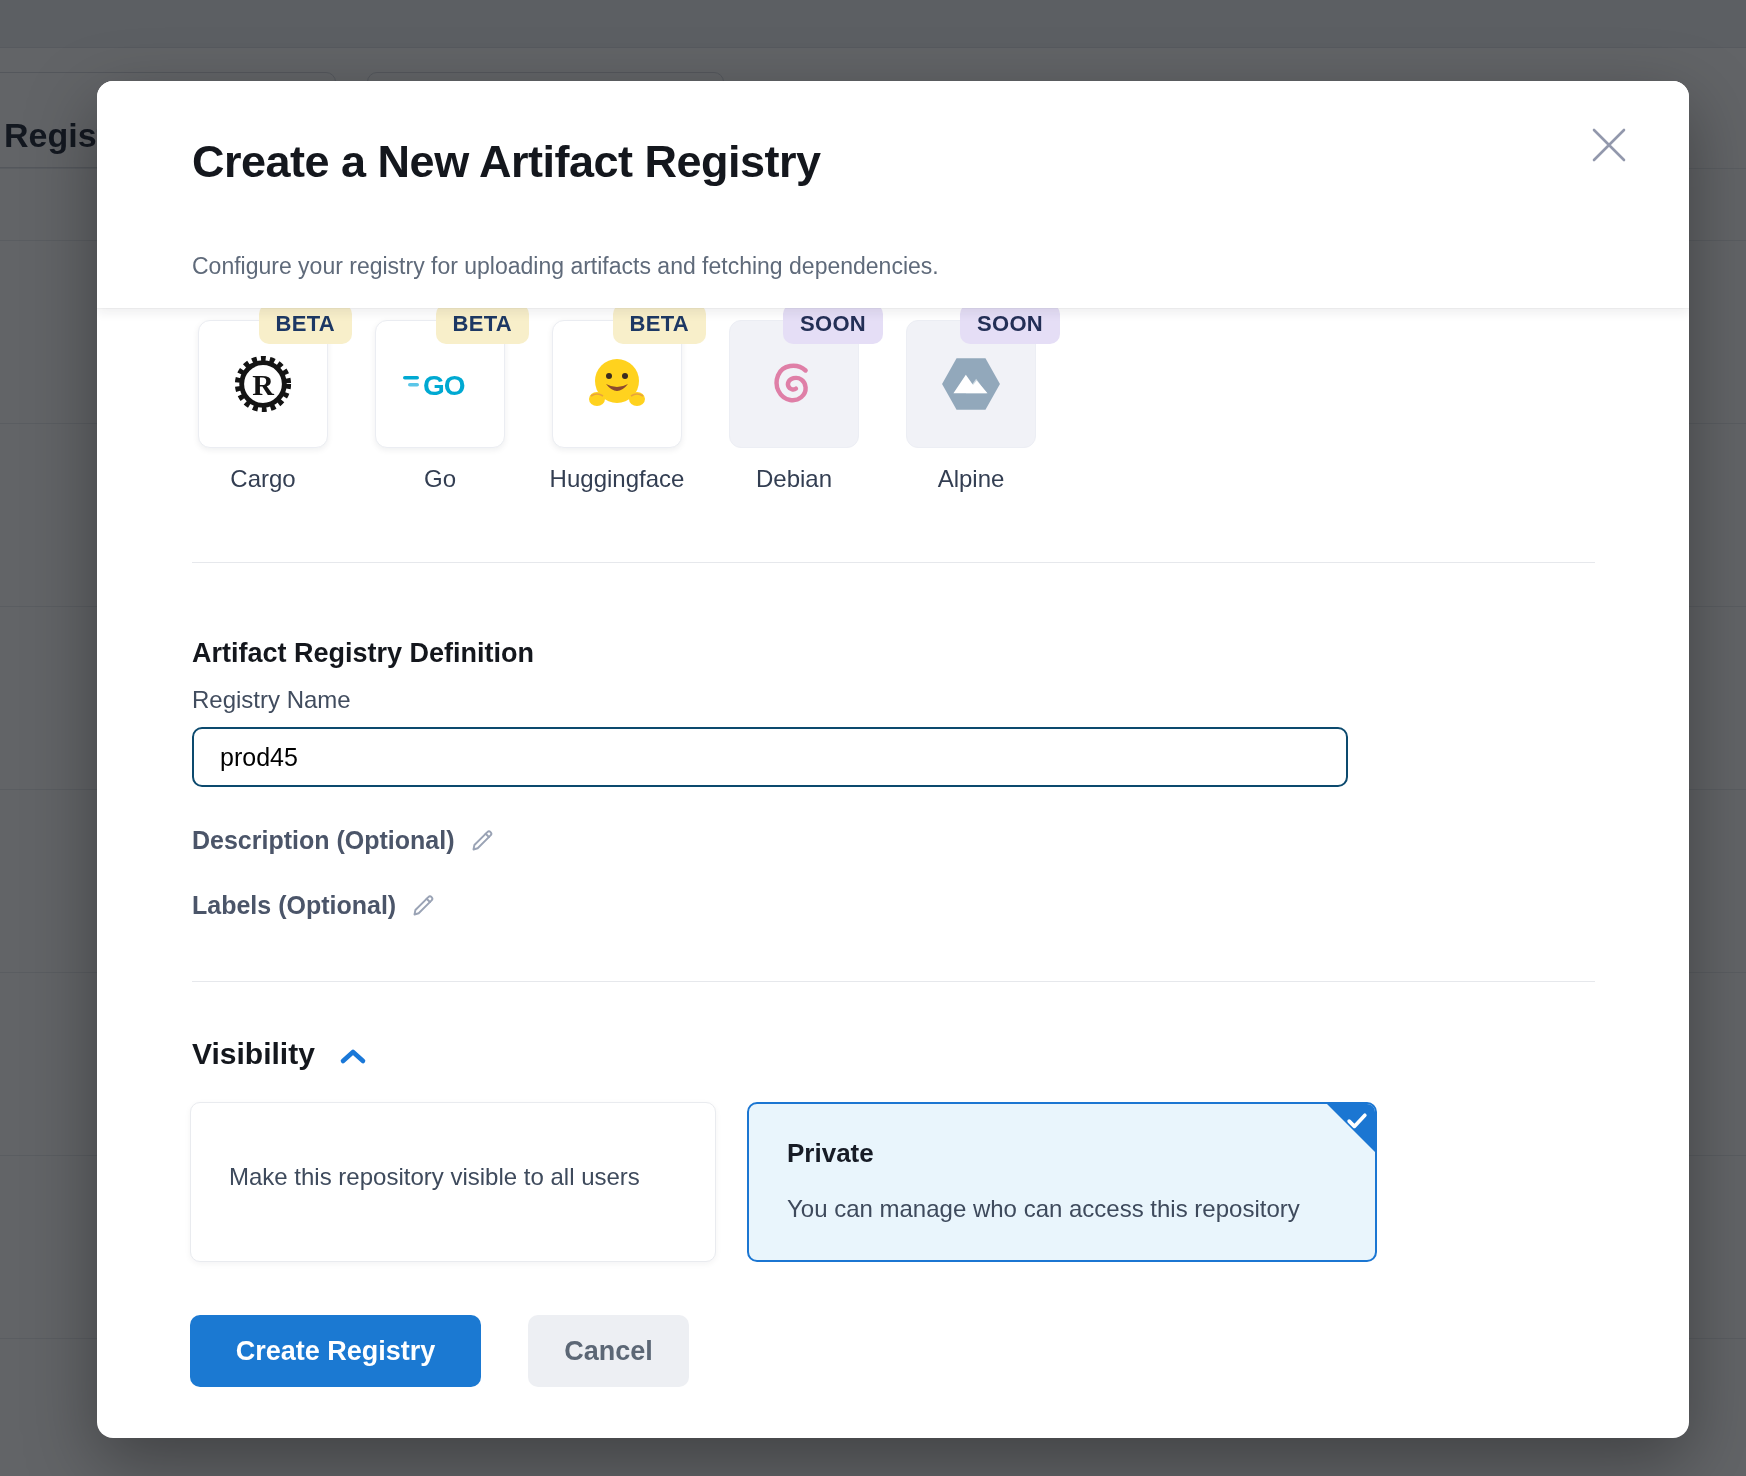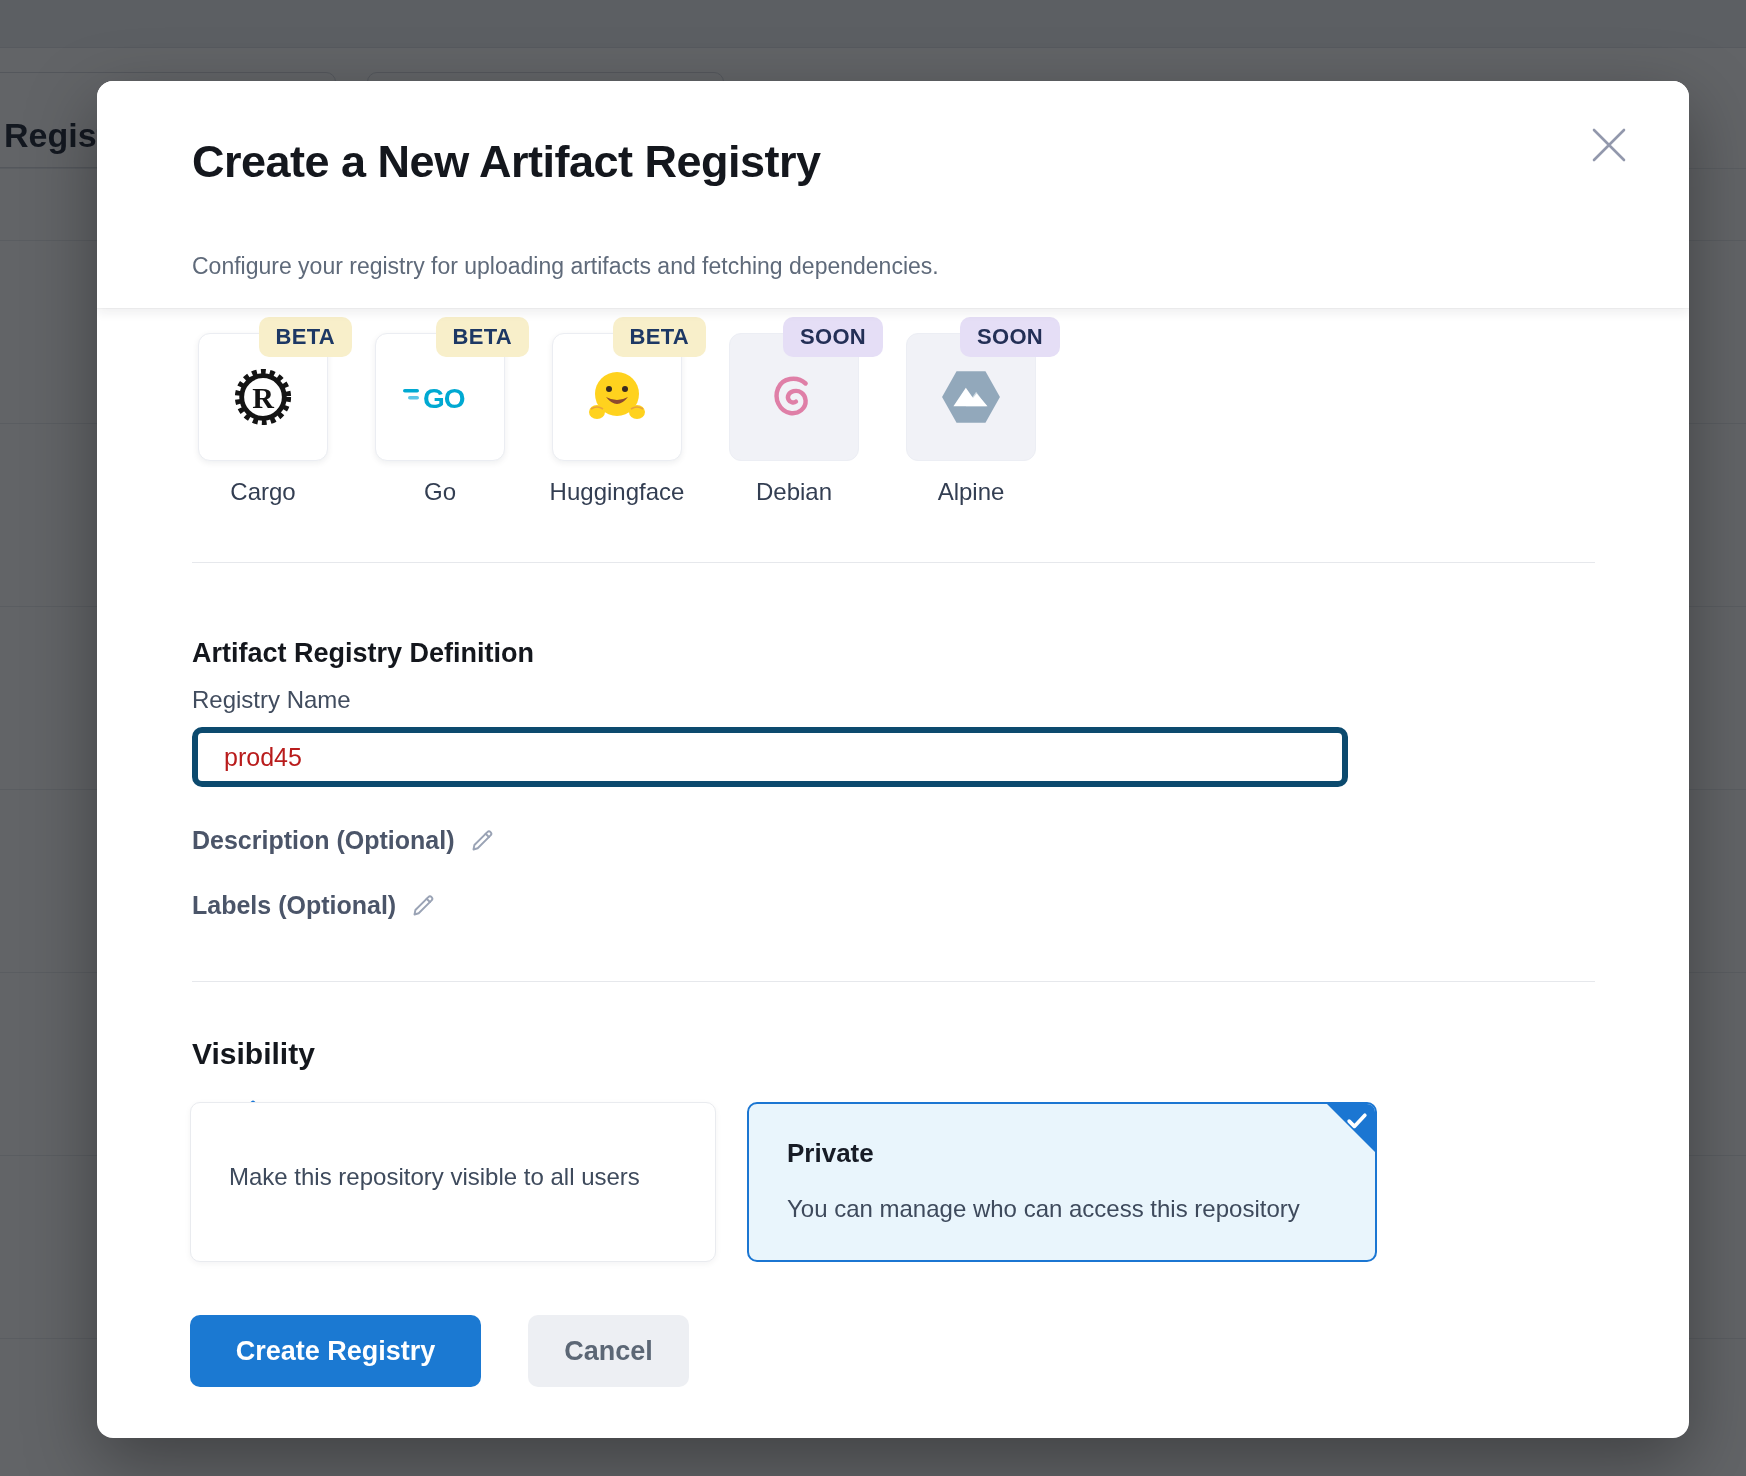--- a/index.html
+++ b/index.html
@@ -37,21 +37,21 @@
                  font-weight:700; letter-spacing:-0.5px; color:#14171d; }
   .modal-subtitle { position:absolute; left:95px; top:132px; font-size:23px;
                     color:#5f6a7a;margin-top:40px; }
   .close-btn { position:absolute; right:54px; top:38px; width:52px; height:52px;
                background:none; border:none; cursor:pointer; display:flex;
                align-items:center; justify-content:center; }
 
   .modal-body { position:absolute; left:0; top:227px; right:0; bottom:0; z-index:1; }
 
   
-  .type-card-wrap { position:absolute; top:25px; width:130px; }
+  .type-card-wrap { position:absolute; top:12px; width:130px; }
   .type-card-wrap:nth-of-type(1){ left:101px; }
   .type-card-wrap:nth-of-type(2){ left:278px; }
   .type-card-wrap:nth-of-type(3){ left:455px; }
   .type-card-wrap:nth-of-type(4){ left:632px; }
   .type-card-wrap:nth-of-type(5){ left:809px; }
   .type-card { width:130px; height:128px; border-radius:12px; background:#ffffff;
                border:1px solid #ebedf2; box-shadow:0 2px 6px rgba(16,24,40,0.07);
                display:flex; align-items:center; justify-content:center; cursor:pointer; }
   .type-card.disabled { background:#f1f2f7; border-color:#eceef4; box-shadow:none; }
   .type-badge { position:absolute; top:-16px; right:-24px; height:40px;
@@ -67,32 +67,32 @@
   .divider-2 { top:673px; }
 
   .section-heading { position:absolute; left:95px; font-size:27px; font-weight:700;
                      color:#14171d; }
   .sh-definition { top:306px;margin-top:24px; }
 
   .field-label { position:absolute; left:95px; top:378px; font-size:24px;
                  font-weight:500; color:#414c5e; }
 
   .name-input { position:absolute; left:95px; top:419px; width:1156px; height:60px;
-                border:6px solid #0c4a6e; border-radius:10px; padding:0 26px;
-                font-size:25px; color:#b91c1c; font-family:"Liberation Sans",sans-serif;
+                border:2px solid #0c4a6e; border-radius:10px; padding:0 26px;
+                font-size:25px; color:#000000; font-family:"Liberation Sans",sans-serif;
                 outline:none; background:#fff; }
 
   .optional-row { position:absolute; left:95px; display:flex; align-items:center; gap:14px; }
   .opt-desc { top:518px; }
   .opt-labels { top:583px; }
   .optional-row .opt-text { font-size:25px; font-weight:600; color:#4b5569; }
   .pencil { width:27px; height:27px; cursor:pointer; }
 
   .visibility-head { position:absolute; left:95px; top:729px; display:flex;
-                     align-items:center; gap:24px;flex-direction:column; }
+                     align-items:center; gap:24px; }
   .visibility-title { font-size:30px; font-weight:700; color:#14171d; }
   .chev { width:28px; height:17px; margin-top:4px; cursor:pointer; }
 
   .vis-card { position:absolute; top:794px; height:160px; border-radius:10px;
               padding:34px 0 0 38px; cursor:pointer; }
   .vis-public { left:93px; width:526px; background:#ffffff; border:1px solid #e9ebef;
                 box-shadow:0 2px 6px rgba(16,24,40,0.05); }
   .vis-private { left:650px; width:630px; background:#e9f5fc; border:2px solid #1b76d2;
                  overflow:hidden; }
   .vis-title { font-size:26px; font-weight:700; color:#171c26; }

